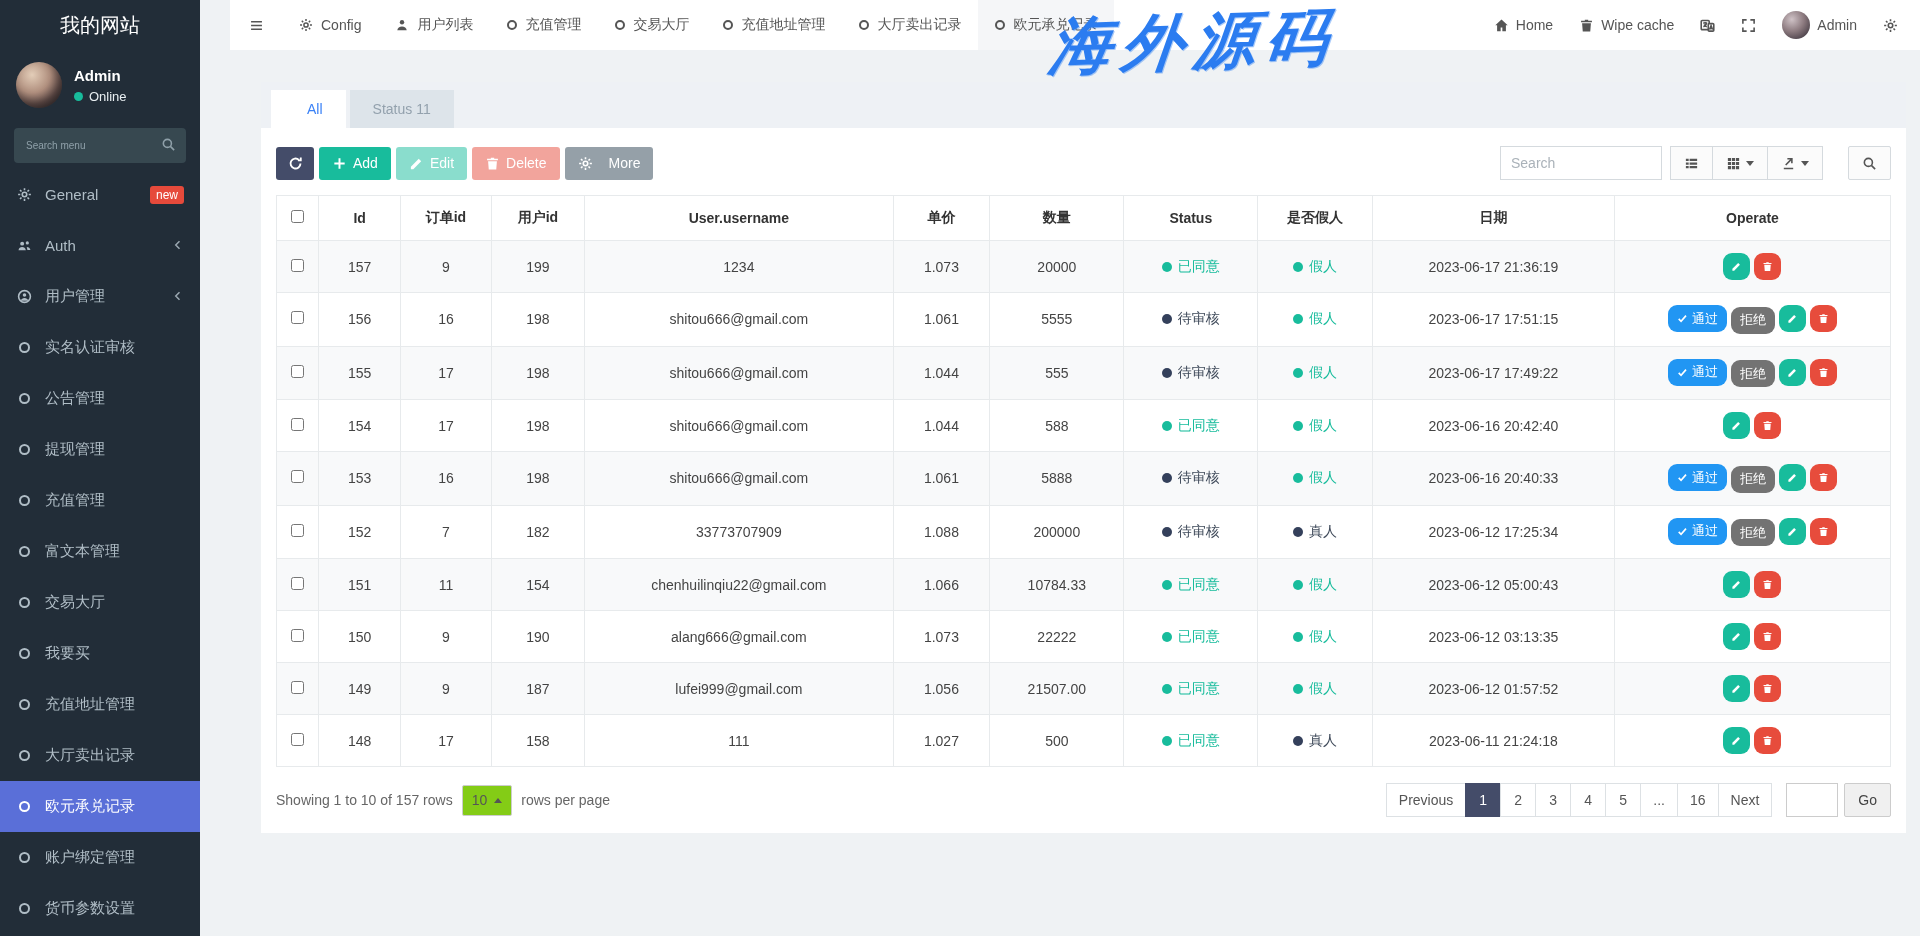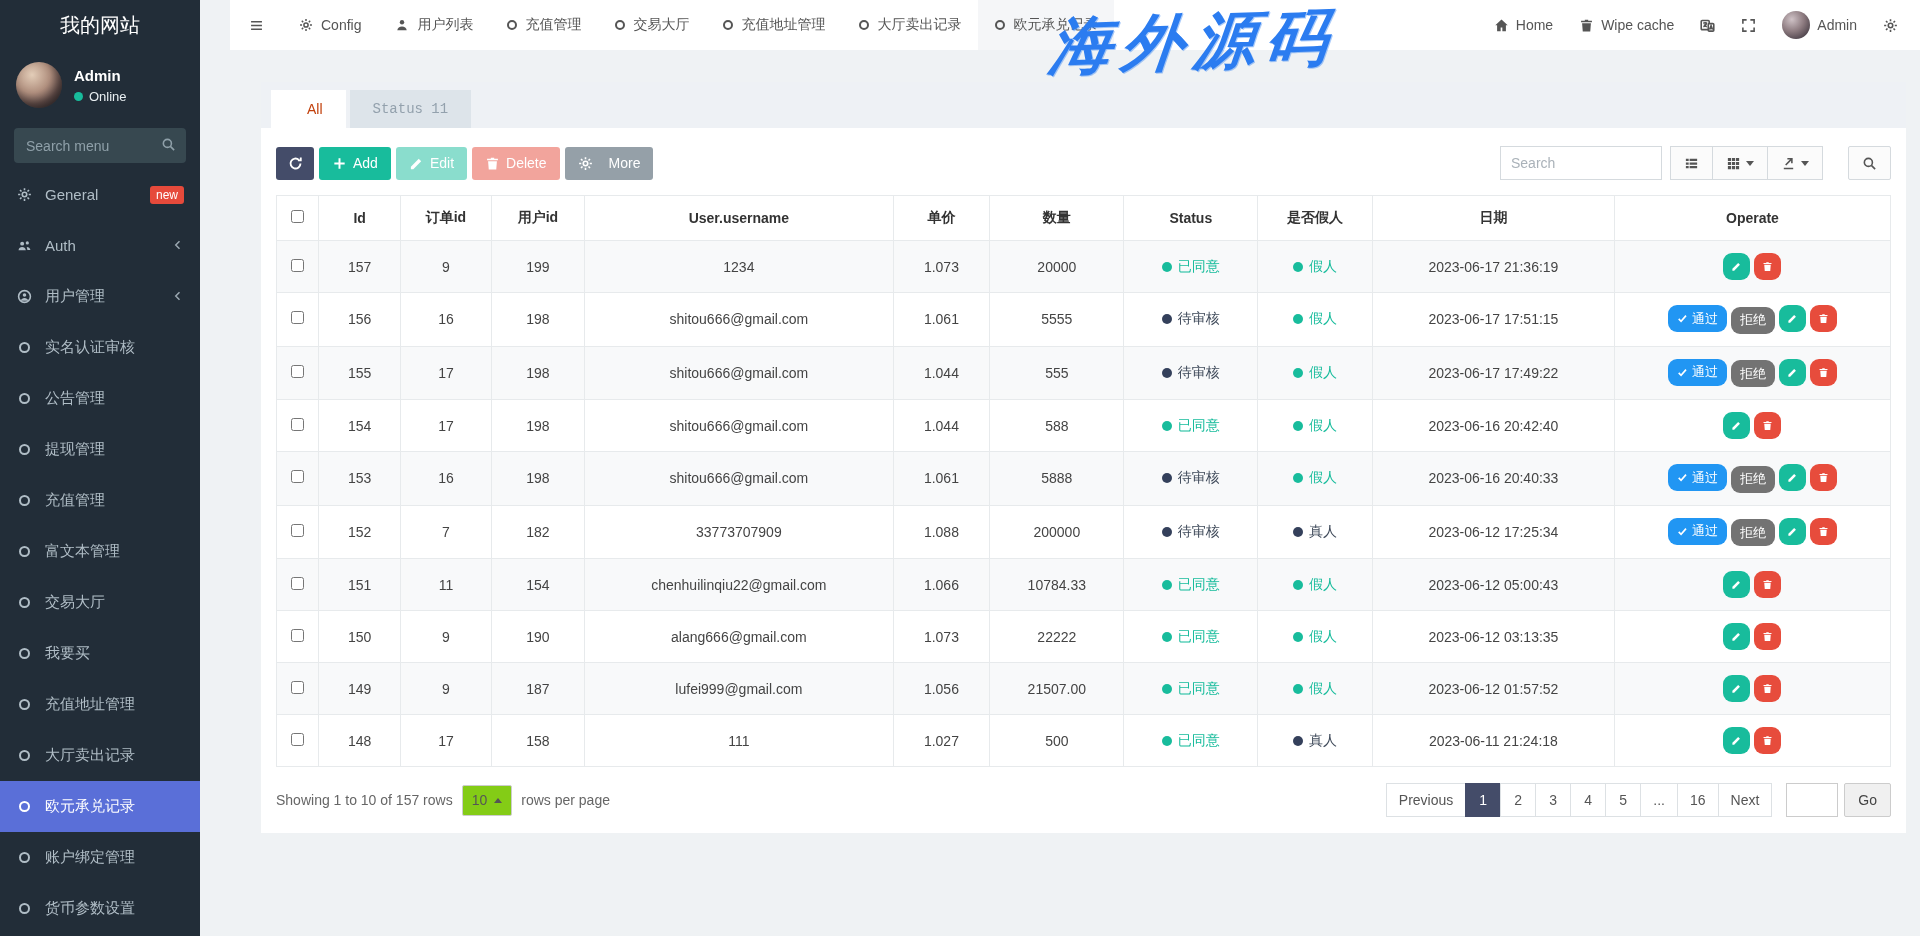--- a/index.html
+++ b/index.html
@@ -14,21 +14,21 @@
   .user-panel { display:flex; align-items:center; gap:12px; padding:12px 16px 10px; }
   .avatar { width:46px; height:46px; border-radius:50%; flex:0 0 46px;
     background:radial-gradient(circle at 35% 28%, #e3cdb8, #b08f7e 40%, #6b5450 65%, #352e33 90%);
     box-shadow:inset -4px -6px 10px rgba(0,0,0,.35); }
   .user-name { color:#fff; font-weight:bold; font-size:15px; margin-bottom:5px;}
   .user-status { font-size:13px; color:#e8eef1; display:flex; align-items:center; gap:6px;}
   .dot { width:9px; height:9px; border-radius:50%; display:inline-block; }
   .dot-green { background:#18bc9c; }
   .sidebar-search { margin:10px 14px 6px; position:relative; }
   .sidebar-search input { width:100%; height:35px; background:#374850; border:none;
-    border-radius:4px; color:#fca5a5; padding:0 32px 0 12px; font-size:14px; outline:none; }
+    border-radius:4px; color:#fca5a5; padding:0 32px 0 12px; font-size:10px; outline:none; }
   .sidebar-search input::placeholder { color:#8fa0a9; }
   .sidebar-search .ic { position:absolute; right:10px; top:9px; color:#8fa0a9; }
   .menu { list-style:none; margin-top:6px; }
   .menu li { height:51px; display:flex; align-items:center; gap:12px;
     padding:0 16px; font-size:15px; cursor:pointer; }
   .menu li.active { background:#5a6fd8; color:#fff; }
   .menu li .mi { width:17px; display:flex; justify-content:center; color:inherit; }
   .ring { width:11px; height:11px; border:2px solid currentColor; border-radius:50%;
     display:inline-block; }
   .badge-new { margin-left:auto; background:#e64a3b; color:#ffffff; font-size:12px;
@@ -55,22 +55,22 @@
   .watermark { position:absolute; left:820px; top:0px; z-index:30;
     font-family:"DejaVu Serif", serif; font-style:italic; font-weight:bold;
     font-size:62px; color:#2b7cf0; letter-spacing:10px; transform:rotate(-2deg) skewX(-8deg);
     pointer-events:none; text-shadow:1px 1px 0 rgba(43,124,240,.4); }
 
   
   .content { background:#eff2f4; min-height:886px; padding:32px 14px 20px 31px; }
   .panel { background:#fff; }
   .panel-heading { background:#eef1f5; padding:8px 10px 0; display:flex; gap:4px; }
   .tab { padding:11px 23px; font-size:14px; cursor:pointer; }
-  .tab.active { background:#fff; color:#c2410c;padding-left:36px; }
-  .tab.inactive { background:#dde4ea; color:#93a1ad;font-family:Liberation Mono, monospace; }
+  .tab.active { background:#fff; color:#3b82f6;padding-left:36px; }
+  .tab.inactive { background:#dde4ea; color:#93a1ad; }
   .panel-body { padding:18px 15px 16px; }
 
   .toolbar { display:flex; align-items:center; margin-bottom:15px; }
   .btn { height:33px; border:none; border-radius:3px; color:#fff; font-size:14px;
     display:inline-flex; align-items:center; gap:6px; padding:0 13px; cursor:pointer;
     margin-right:5px; font-family:inherit; }
   .btn svg { width:13px; height:13px; }
   .btn-refresh { background:#444c69; width:38px; justify-content:center; padding:0; }
   .btn-add { background:#18bc9c; }
   .btn-edit { background:#18bc9c; opacity:.5; cursor:default; }

